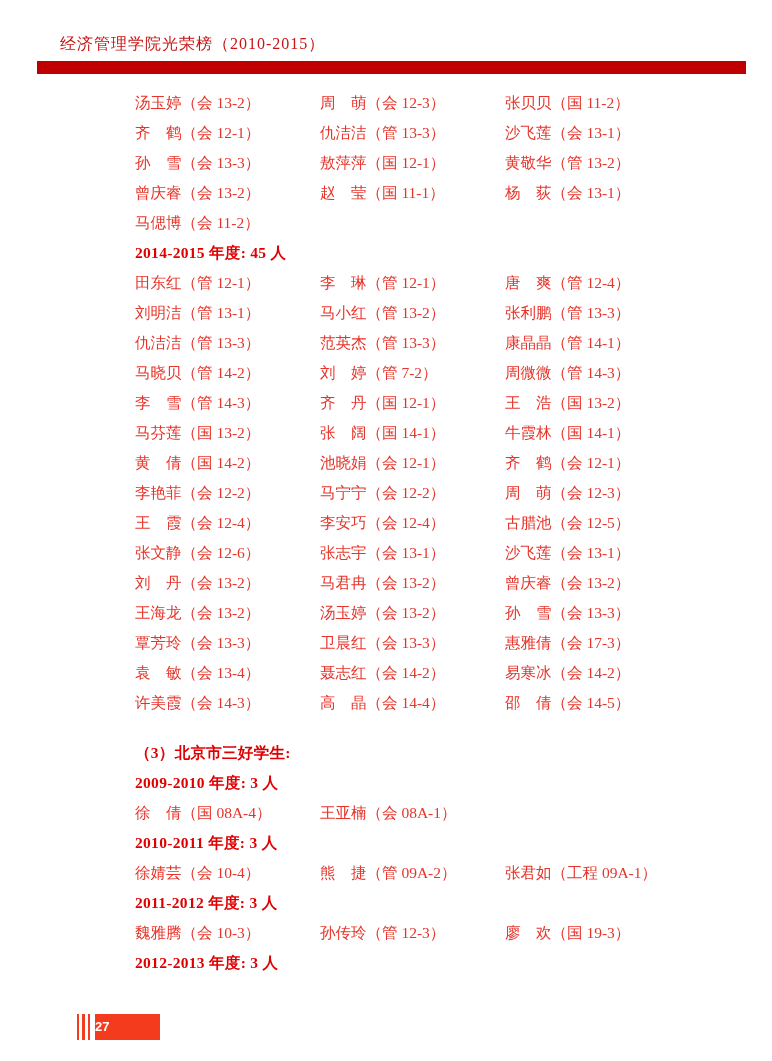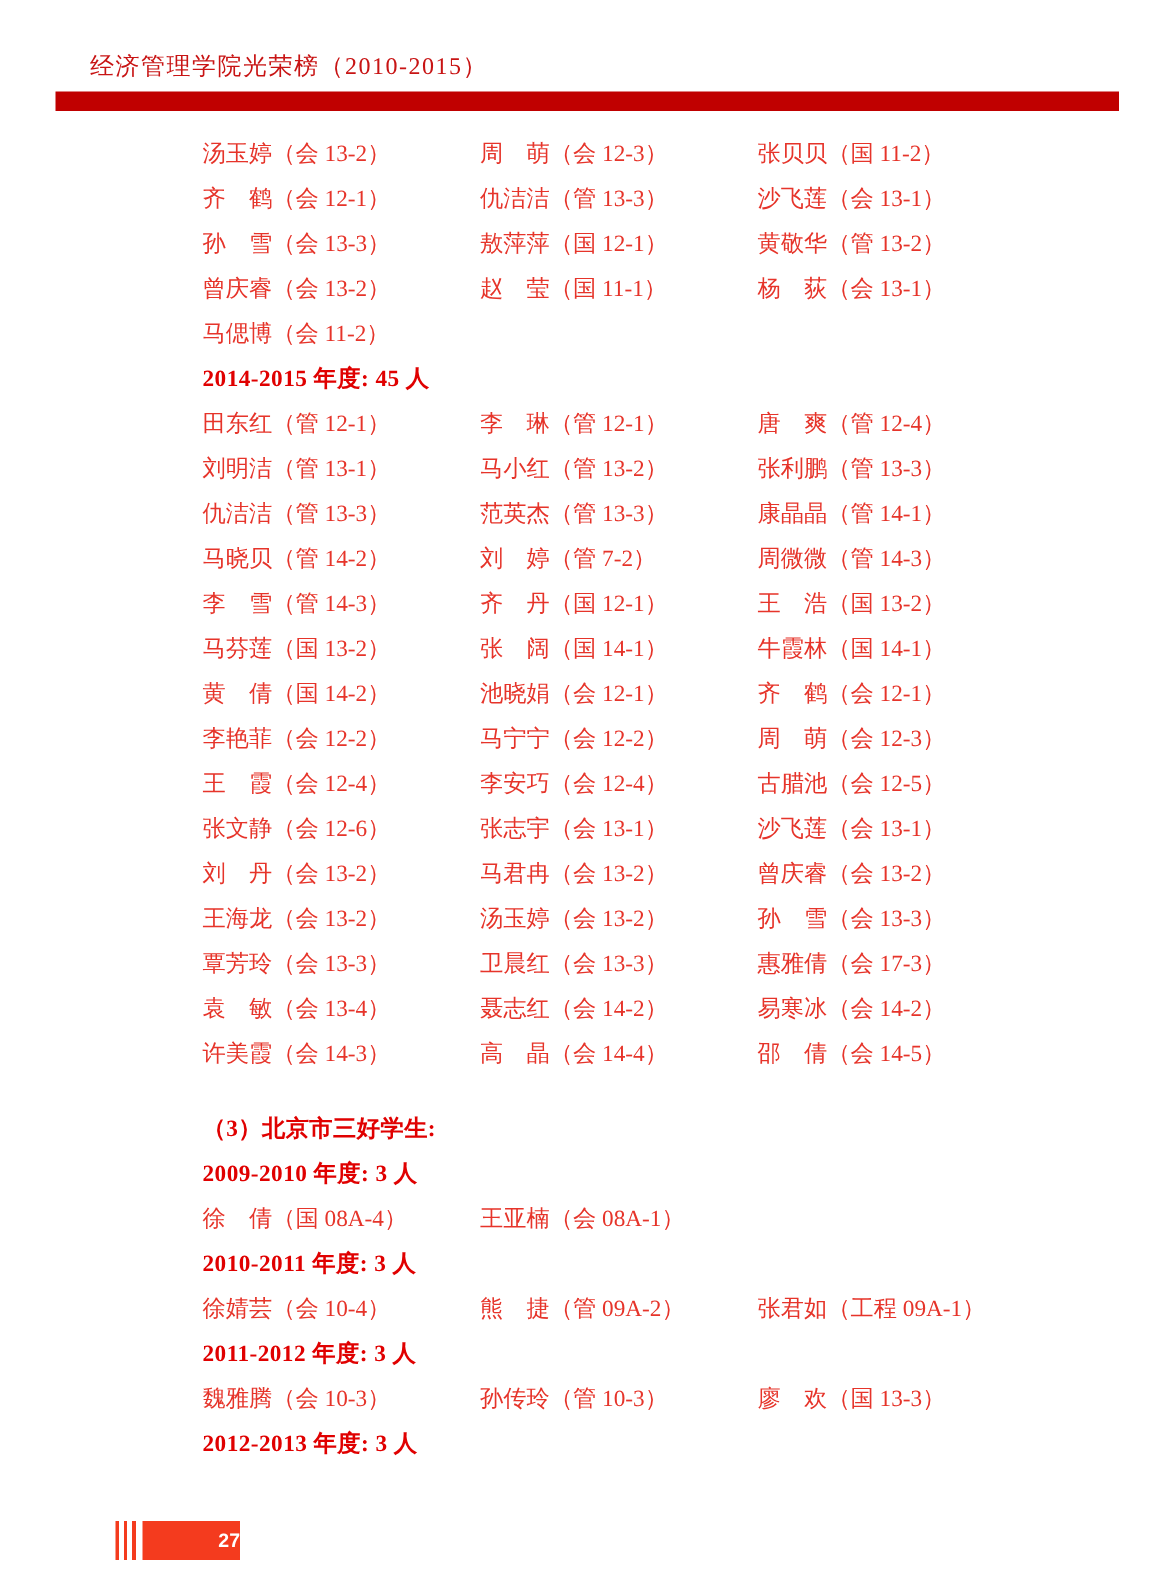--- a/index.html
+++ b/index.html
@@ -34,21 +34,21 @@
   }
 
   .footer-stripes {
     position:absolute; left:77px; top:1014px; width:15px; height:26px;
     background:repeating-linear-gradient(90deg,
       #f43b1e 0px, #f43b1e 2.5px,
       #ffffff 2.5px, #ffffff 5.5px);
   }
   .page-badge {
     position:absolute; left:95px; top:1014px; width:65px; height:26px;
-    background:#f43b1e; color:#ffffff; text-align:right; line-height:26px;
+    background:#f43b1e; color:#ffffff; text-align:left; line-height:26px;
     font-size:13px; font-weight:bold;
     font-family:"Liberation Sans","DejaVu Sans",sans-serif;
   }
 </style>
 </head>
 <body>
 
 <div class="page">
 
   <div class="doc-title">经济管理学院光荣榜（2010-2015）</div>
@@ -173,22 +173,22 @@
       <div class="row">
         <span class="cell">徐婧芸（会 10-4）</span>
         <span class="cell">熊　捷（管 09A-2）</span>
         <span class="cell">张君如（工程 09A-1）</span>
       </div>
       <div class="row">
         <span class="heading-text">2011-2012 年度:  3 人</span>
       </div>
       <div class="row">
         <span class="cell">魏雅腾（会 10-3）</span>
-        <span class="cell">孙传玲（管 10-3）</span>
-        <span class="cell">廖　欢（国 13-3）</span>
+        <span class="cell">孙传玲（管 12-3）</span>
+        <span class="cell">廖　欢（国 19-3）</span>
       </div>
       <div class="row">
         <span class="heading-text">2012-2013 年度:  3 人</span>
       </div>
     </div>
 
   <div class="footer-stripes"></div>
 
   <div class="page-badge">27</div>
 

